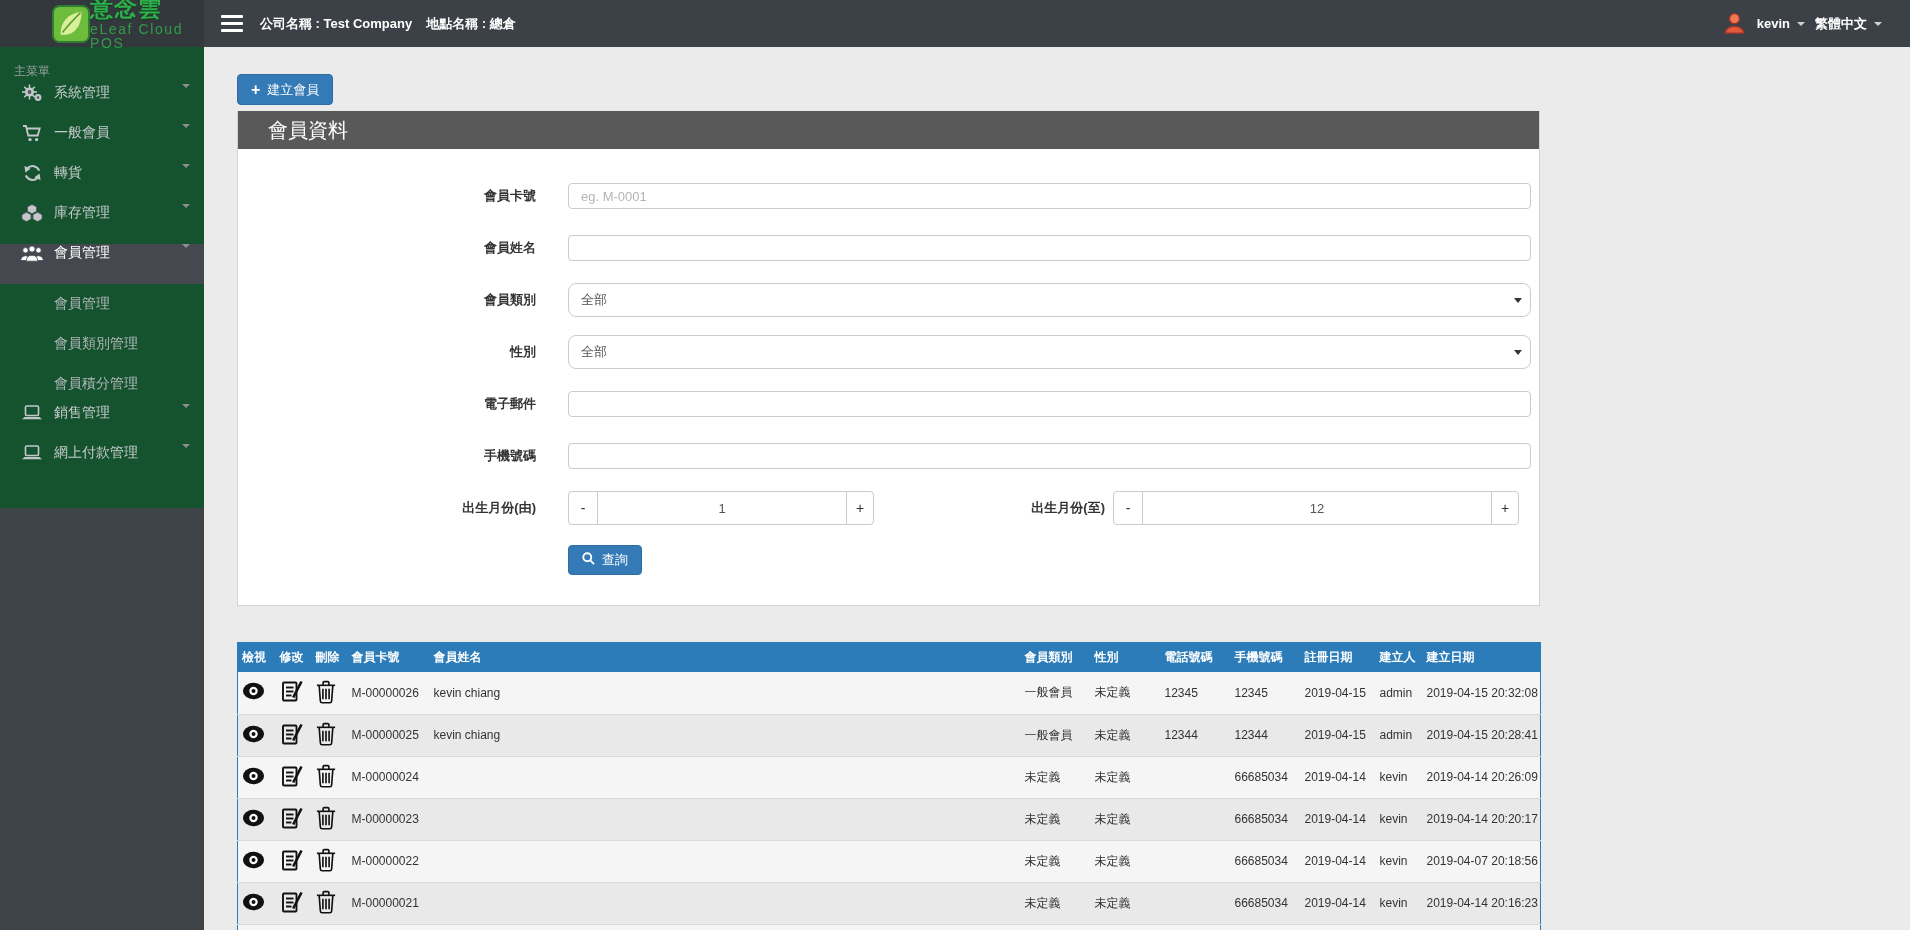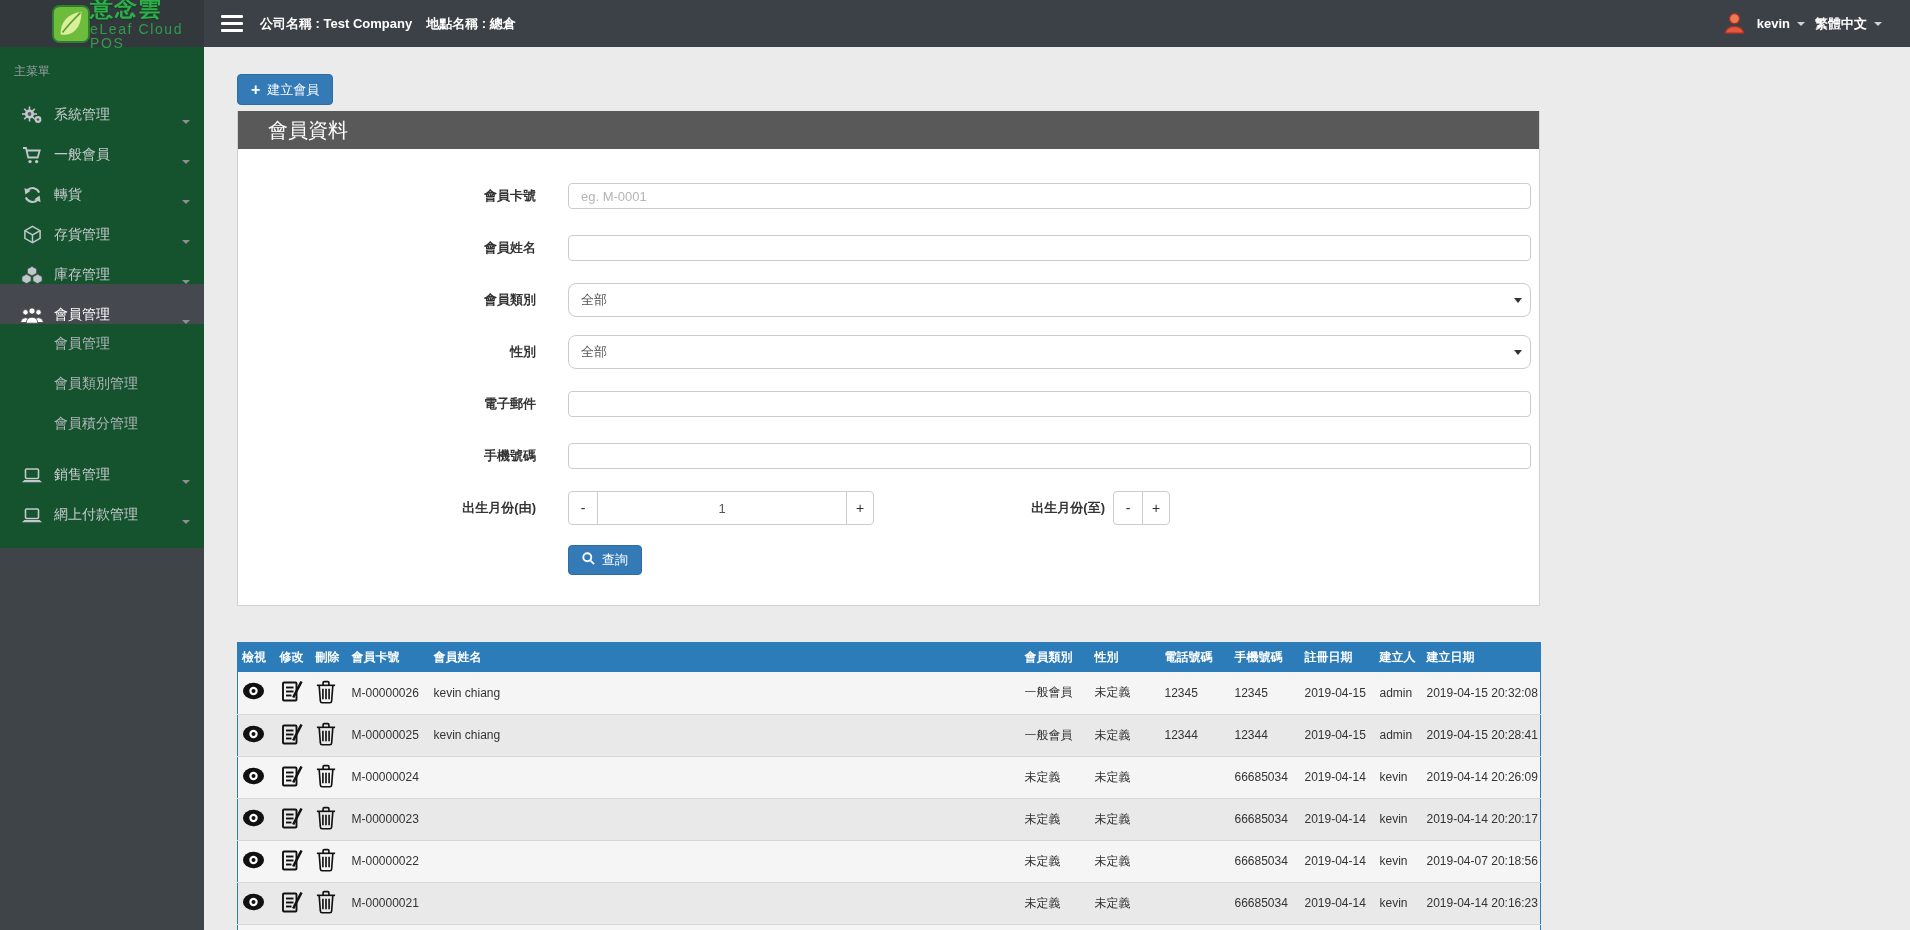--- a/index.html
+++ b/index.html
@@ -19,21 +19,21 @@
   .topbar-info { display:flex; align-items:center; color:#fff; font-weight:bold; font-size:13px; gap:14px; }
   .topbar-right { margin-left:auto; display:flex; align-items:center; gap:10px; padding-right:28px; color:#fff; }
   .user-menu, .lang-menu { display:flex; align-items:center; gap:7px; cursor:pointer; font-weight:bold; font-size:13px; }
   .caret { width:0; height:0; border-left:4px solid transparent; border-right:4px solid transparent; border-top:4px solid #cfd2d5; }
 
   
   .layout { display:flex; height:883px; }
   .sidebar { width:204px; flex:none; background:#3f4449; }
   .side-menu { background:#14532d; padding-bottom:24px; }
   .menu-label { color:#9ba0a5; font-size:12px; padding:16px 14px 4px 14px; }
-  .side-item { height:40px; display:flex; align-items:flex-end; padding:0 14px 0 20px; color:#c6cace; cursor:pointer; font-size:14px; }
+  .side-item { height:40px; display:flex; align-items:flex-start; padding:0 14px 0 20px; color:#c6cace; cursor:pointer; font-size:14px; }
   .side-item .s-icon { width:24px; margin-right:10px; display:flex; justify-content:center; }
   .side-item .s-caret { margin-left:auto; width:0; height:0; border-left:4px solid transparent; border-right:4px solid transparent; border-top:4px solid #8b9095; }
   .side-item.active { background:#45494f; color:#fff; }
   .submenu .sub-item { height:40px; display:flex; align-items:center; padding-left:54px; color:#b3b7bb; font-size:14px; cursor:pointer; }
 
   .main { flex:1; background:#ecebeb; padding:27px 0 0 33px; }
   .content { width:1303px; }
 
   
   .btn-blue { background:var(--blue,#337ab7); border:1px solid #2e6da4; color:#fff; border-radius:4px;
@@ -175,30 +175,20 @@
               <path d="M3 11.5A7.5 7.5 0 0015.4 14"></path>
               <polygon points="1.5,1.5 8,4.5 2.5,8.5" fill="#c2c7cb" stroke="none"></polygon>
               <polygon points="18.5,16.5 12,13.5 17.5,9.5" fill="#c2c7cb" stroke="none"></polygon>
             </svg>
           </span>
           <span class="s-label">轉貨</span>
           <span class="s-caret"></span>
         </div>
         <div class="side-item">
           <span class="s-icon">
-            <svg width="19" height="19" viewBox="0 0 20 19" fill="none" stroke="#c2c7cb" stroke-width="1.6">
-              <path d="M10 1l8 4.5v8L10 18 2 13.5v-8z"></path>
-              <path d="M2 5.5l8 4.5 8-4.5M10 10v8"></path>
-            </svg>
-          </span>
-          <span class="s-label">存貨管理</span>
-          <span class="s-caret"></span>
-        </div>
-        <div class="side-item">
-          <span class="s-icon">
             <svg width="22" height="18" viewBox="0 0 22 18" fill="#c2c7cb" stroke="#54595e" stroke-width=".7">
               <path d="M11 .5l4.5 2.4v4.4L11 9.7 6.5 7.3V2.9z"></path>
               <path d="M5.5 8.3l4.5 2.4v4.4l-4.5 2.4L1 15.1v-4.4z"></path>
               <path d="M16.5 8.3l4.5 2.4v4.4l-4.5 2.4-4.5-2.4v-4.4z"></path>
             </svg>
           </span>
           <span class="s-label">庫存管理</span>
           <span class="s-caret"></span>
         </div>
         <div class="side-item active">
@@ -293,20 +283,21 @@
           <div class="form-row">
             <label class="f-label">出生月份(由)</label>
             <div class="stepper small">
               <button class="st-btn minus">-</button>
               <input class="st-input" value="1" style="">
               <button class="st-btn plus">+</button>
             </div>
             <label class="f-label second">出生月份(至)</label>
             <div class="stepper wide">
               <button class="st-btn minus">-</button>
+              <input class="st-input" value="12" style="">
               <button class="st-btn plus">+</button>
             </div>
           </div>
 
           <div class="form-row search-row">
             <button class="btn-blue search-btn">
               <span>
                 <svg width="13" height="13" viewBox="0 0 14 14" fill="none" stroke="#fff" stroke-width="2">
                   <circle cx="5.7" cy="5.7" r="4.3"></circle>
                     <line x1="9.2" y1="9.2" x2="13" y2="13"></line>

